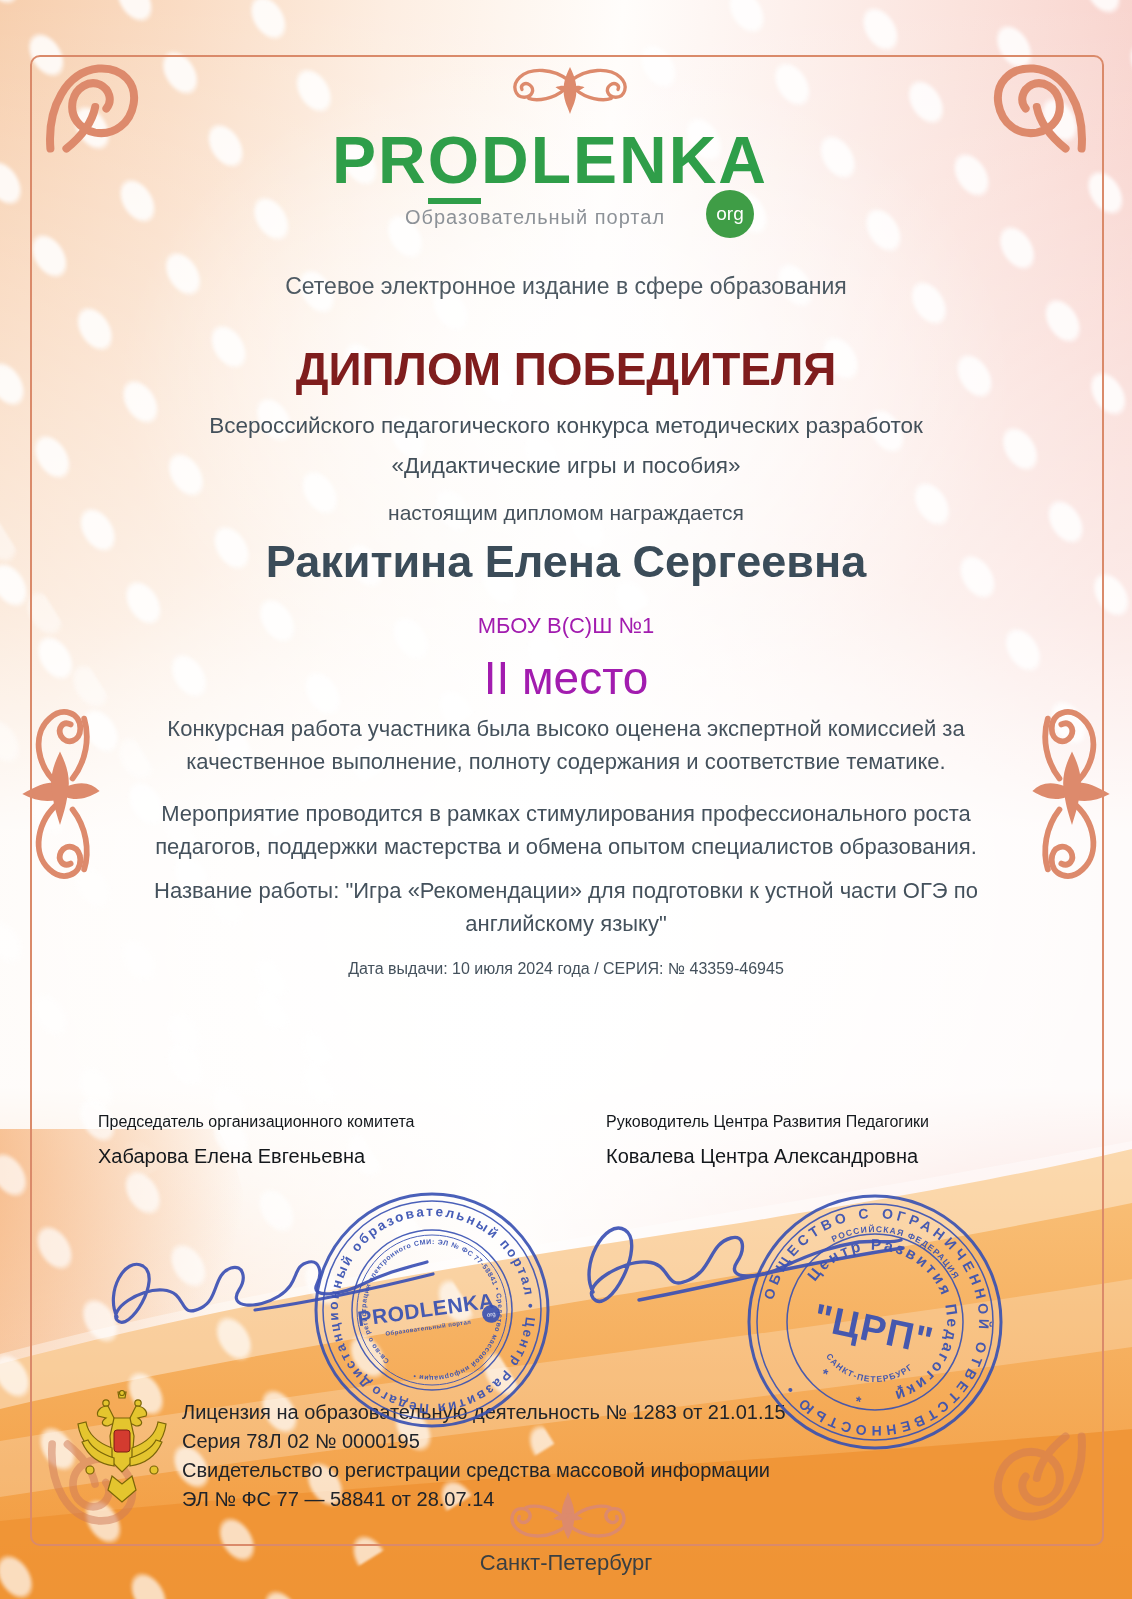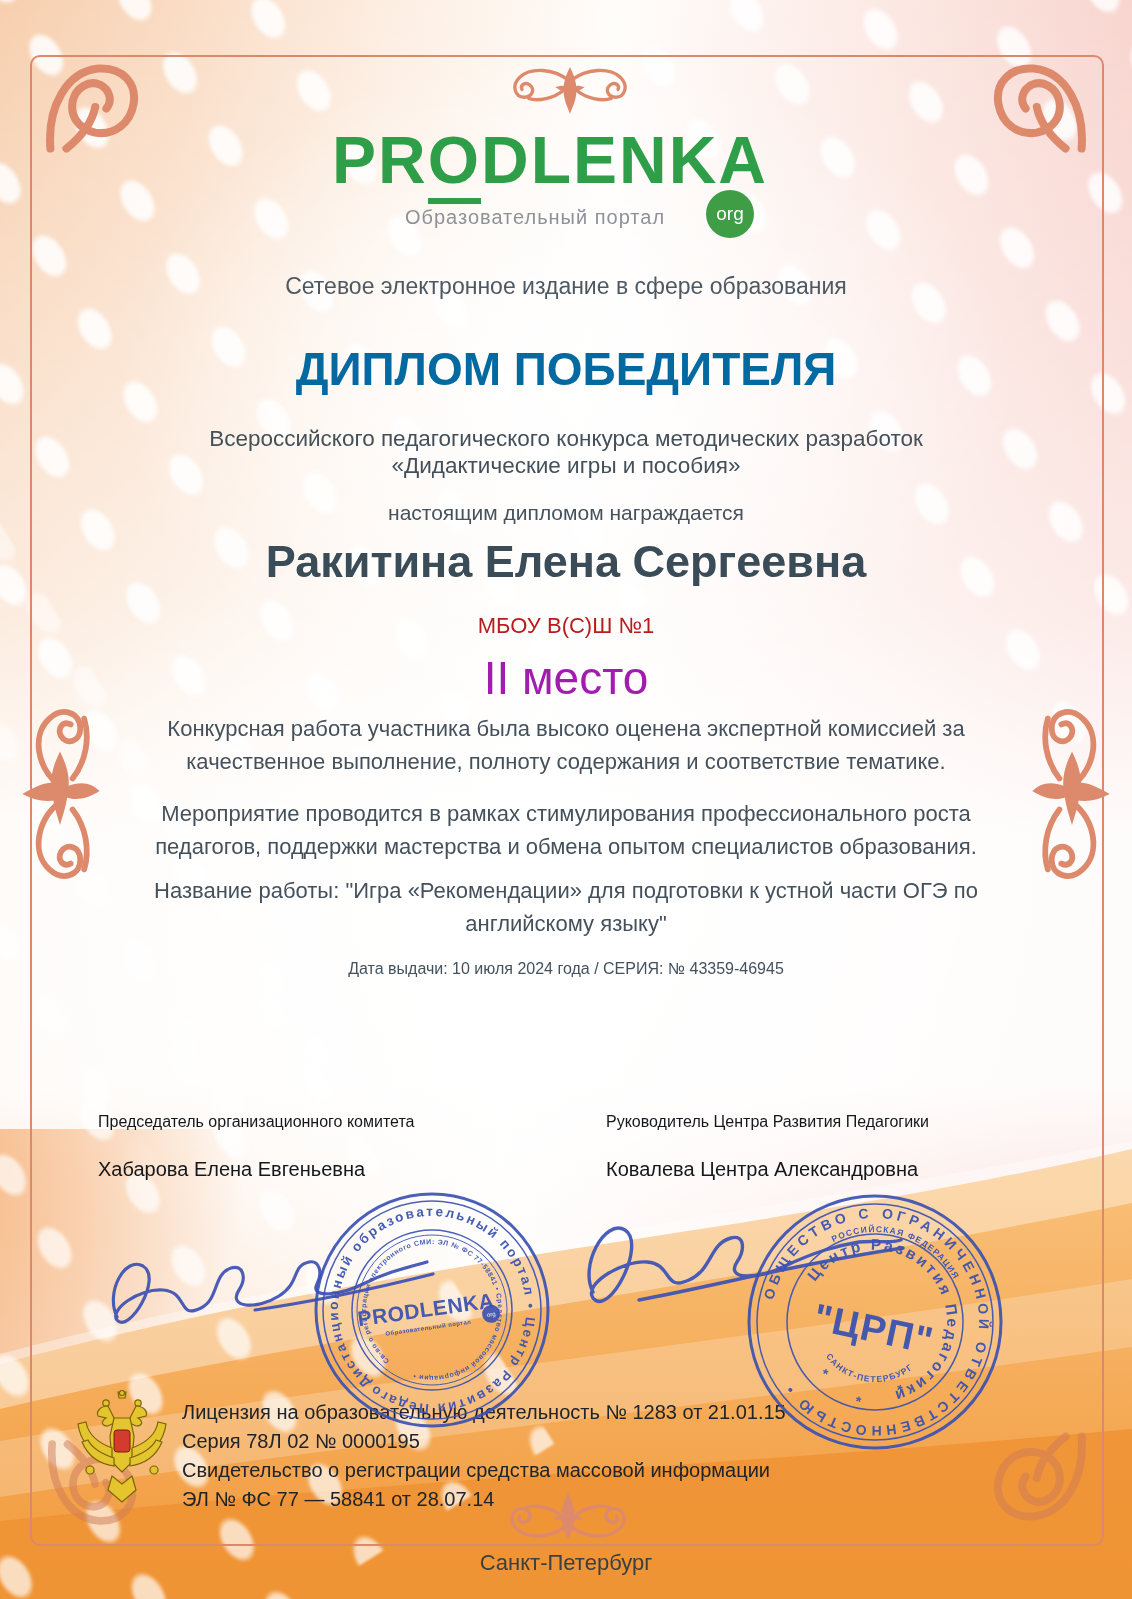--- a/index.html
+++ b/index.html
@@ -35,35 +35,35 @@
   .orn-dim{color:#cf7a58;opacity:.5;}
 
   
   .centered{position:absolute;left:0;width:1132px;text-align:center;z-index:3;}
   .brand{top:122px;font-size:66px;font-weight:600;letter-spacing:2px;color:#2f9e49;width:1100px;}
   .brand .o{border-bottom:6px solid #2f9e49;padding-bottom:1px;}
   .org-badge{position:absolute;left:706px;top:190px;width:48px;height:48px;border-radius:50%;
     background:#3f9d46;color:#fff;font-size:19px;line-height:48px;text-align:center;z-index:3;}
   .logo-sub{top:206px;font-size:20px;color:#8d9298;letter-spacing:1px;width:1070px;}
   .tagline{top:256px;font-size:23px;color:#4d5962;margin-top:17px;}
-  .title{top:342px;font-size:46px;font-weight:700;color:#0369a1;letter-spacing:0;}
-  .contest1{top:426px;font-size:22.5px;color:#43505a;}
+  .title{top:342px;font-size:46px;font-weight:700;color:#7f1d1d;letter-spacing:0;}
+  .contest1{top:413px;font-size:22.5px;color:#43505a;}
   .contest2{top:453px;font-size:22.5px;color:#43505a;}
   .intro{top:501px;font-size:21px;color:#46525c;}
   .recipient{top:536px;font-size:45px;font-weight:700;color:#3b4c59;}
-  .school{top:613px;font-size:22px;color:#b91c1c;}
+  .school{top:613px;font-size:22px;color:#a21caf;}
   .place{top:651px;font-size:46px;font-weight:400;color:#a21caf;}
   .para{position:absolute;left:136px;width:860px;text-align:center;
     font-size:22px;line-height:33px;color:#44515c;z-index:3;}
   .p1{top:712px;} .p2{top:797px;} .p3{top:874px;}
   .issue{top:960px;font-size:16px;color:#44515c;}
 
   .sig-col{position:absolute;width:480px;z-index:3;color:#14181c;}
   .sig-col .role{font-size:16px;font-weight:500;}
-  .sig-col .name{font-size:20px;font-weight:500;margin-top:27px;}
+  .sig-col .name{font-size:20px;font-weight:500;margin-top:14px;}
   .sig-left{left:98px;top:1113px;}
   .sig-right{left:606px;top:1113px;}
 
   .stamp{position:absolute;z-index:5;}
   .sig-ink{position:absolute;z-index:6;}
 
   .legal{position:absolute;left:182px;top:1398px;z-index:4;color:#20242a;
     font-size:20px;line-height:29px;}
   .eagle{position:absolute;left:72px;top:1390px;width:100px;height:118px;z-index:4;}
   .footer-city{top:1550px;font-size:22px;color:#3a3f42;z-index:4;}

